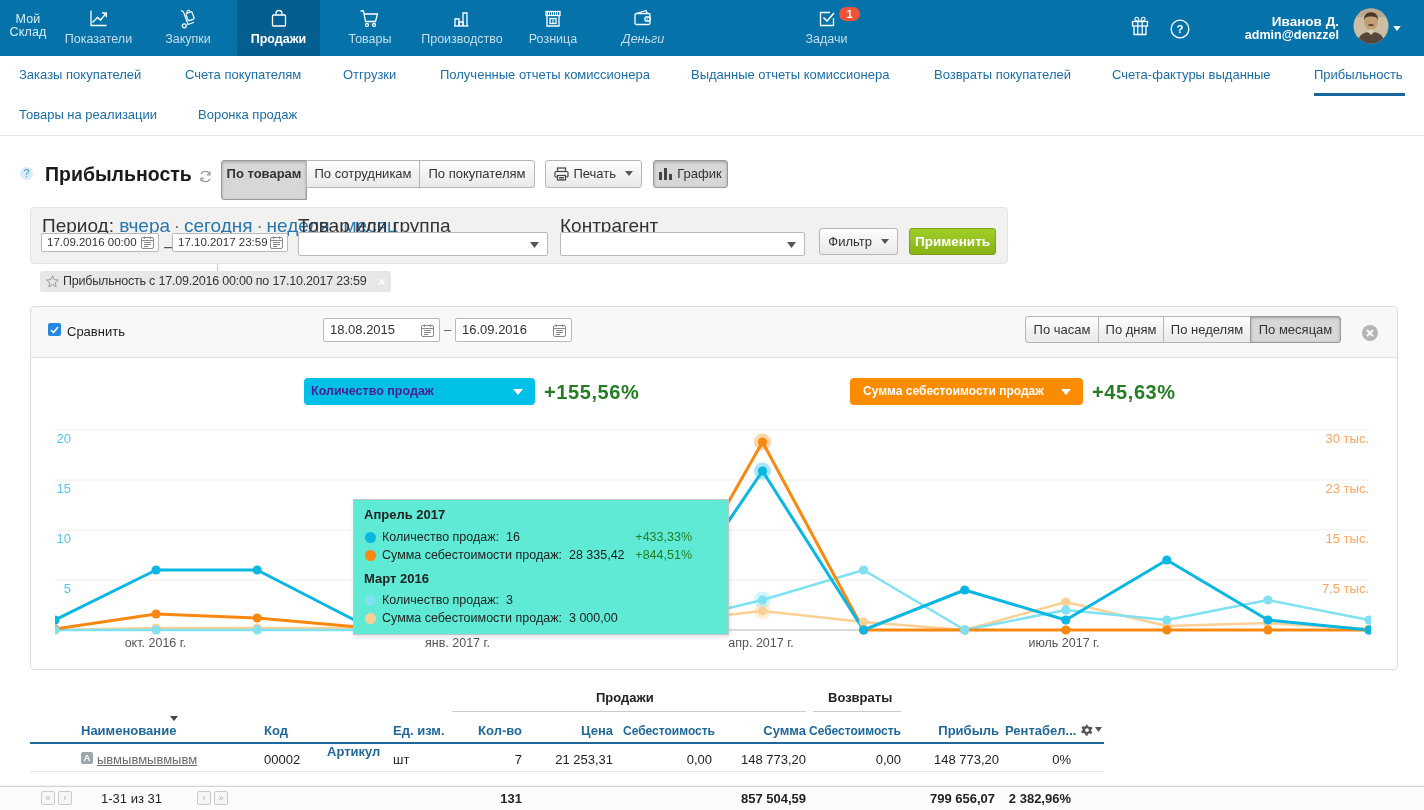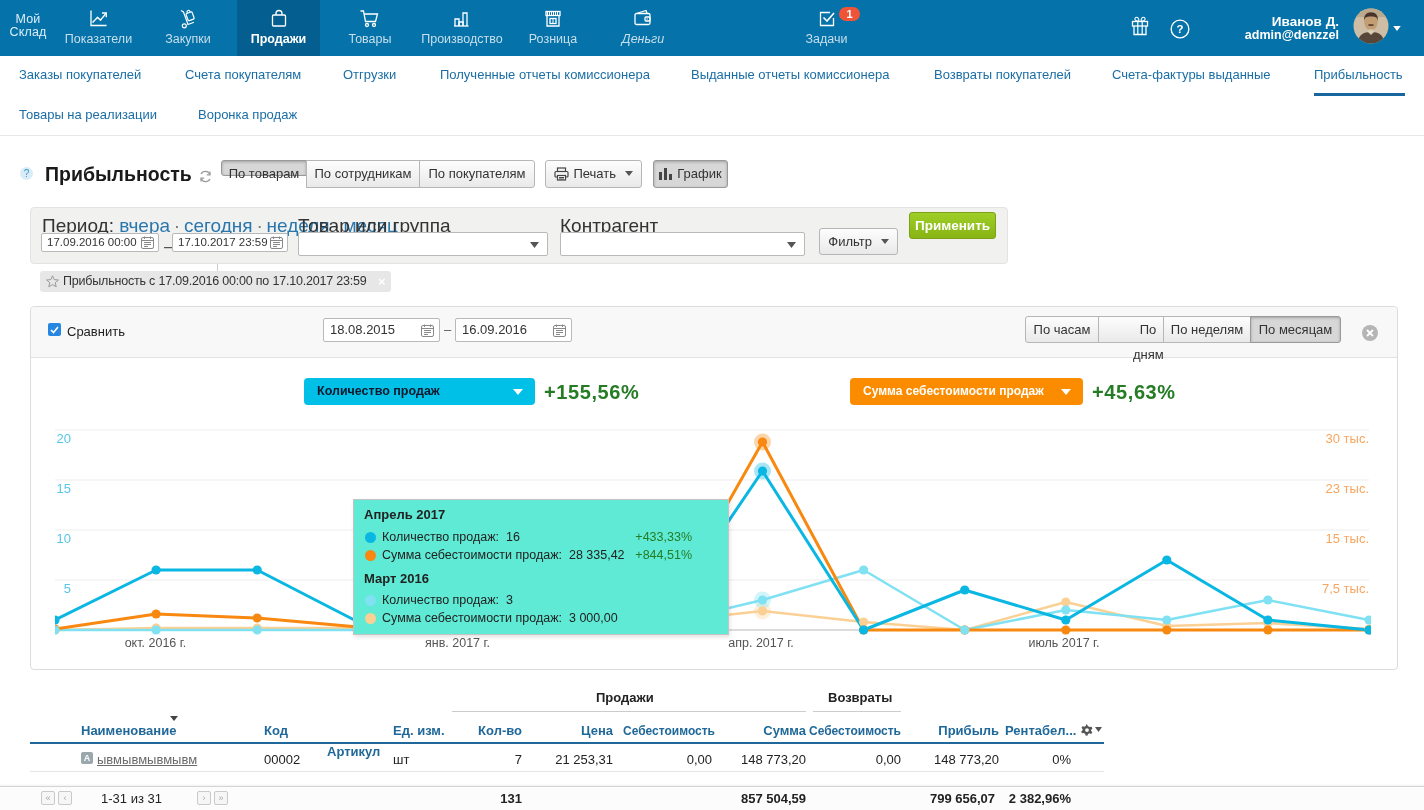--- a/index.html
+++ b/index.html
@@ -191,21 +191,21 @@
   </div>
   <div id="titlerow">
     <div class="abs" style="left:20px; top:167px; width:13px; height:13px; border-radius:50%; background:#d9ecf7; color:#3797c9; font-size:10px; text-align:center; line-height:13px;">?</div>
     <div class="abs" style="left:45px; top:163px; font-size:19.5px; font-weight:bold; color:#1a1a1a;">Прибыльность</div>
     <svg class="abs" style="left:199px; top:170px;" width="13" height="13" viewBox="0 0 13 13" fill="none" stroke="#9a9a9a" stroke-width="1.4">
       <path d="M2 4 A5 5 0 0 1 11 4.5" fill="none"></path>
       <path d="M11 1.5 V4.8 H7.8" fill="none" stroke-width="1.2"></path>
       <path d="M11 9 A5 5 0 0 1 2 8.5" fill="none"></path>
       <path d="M2 11.5 V8.2 H5.2" fill="none" stroke-width="1.2"></path>
     </svg>
-    <div class="btn pressed" style="left:221px; top:160px; width:86px; height:16px; line-height:26px; border-radius:3px 0 0 3px;">По товарам</div>
+    <div class="btn pressed" style="left:221px; top:160px; width:86px; height:40px; line-height:26px; border-radius:3px 0 0 3px;font-weight:bold;">По товарам</div>
     <div class="btn" style="left:306px; top:160px; width:114px; height:28px; line-height:26px; border-radius:0;">По сотрудникам</div>
     <div class="btn" style="left:419px; top:160px; width:116px; height:28px; line-height:26px; border-radius:0 3px 3px 0;">По покупателям</div>
     <div class="btn" style="left:545px; top:160px; width:97px; height:28px; line-height:26px;">
       <svg style="vertical-align:-3px; margin-right:4px;" width="15" height="14" viewBox="0 0 15 14" fill="none" stroke="#444" stroke-width="1.2">
         <rect x="3.5" y="1" width="8" height="3.5" fill="none"></rect>
         <rect x="1" y="4.5" width="13" height="5.5" rx="1" fill="none"></rect>
         <rect x="3.5" y="8.5" width="8" height="4.5" fill="#fff"></rect>
         <path d="M5 10.5 H10 M5 12 H10" stroke-width="1"></path>
       </svg>Печать
       <svg style="vertical-align:2px; margin-left:5px;" width="8" height="5" viewBox="0 0 8 5">
@@ -249,21 +249,21 @@
     <div class="finput" style="left:529px; top:24px; width:245px; height:24px;">
       <svg style="position:absolute; right:8px; top:9px;" width="9" height="6" viewBox="0 0 9 6">
           <path d="M0 0 H9 L4.5 6 Z" fill="#555"></path>
         </svg>
     </div>
     <div class="btn" style="left:788px; top:20px; width:79px; height:27px; line-height:25px;">Фильтр
       <svg style="vertical-align:2px; margin-left:5px;" width="8" height="5" viewBox="0 0 8 5">
           <path d="M0 0 H8 L4 5 Z" fill="#555"></path>
         </svg>
     </div>
-    <div class="abs" style="left:878px; top:4px; width:87px; height:27px; background:linear-gradient(#9fce28,#88b414); border:1px solid #7da016; border-radius:3px; color:#fff; font-size:13.5px; font-weight:bold; text-align:center; line-height:25px;">Применить</div>
+    <div class="abs" style="left:878px; top:20px; width:87px; height:27px; background:linear-gradient(#9fce28,#88b414); border:1px solid #7da016; border-radius:3px; color:#fff; font-size:13.5px; font-weight:bold; text-align:center; line-height:25px;">Применить</div>
   </div>
   <div class="abs" style="left:217px; top:264px; width:1px; height:8px; background:#ccc;"></div>
   <div id="chip">Прибыльность с 17.09.2016 00:00 по 17.10.2017 23:59
     <svg style="position:absolute; left:6px; top:4px;" width="13" height="13" viewBox="0 0 13 13">
         <path d="M6.5 0.8 L8.2 4.6 L12.4 5 L9.2 7.7 L10.2 11.8 L6.5 9.6 L2.8 11.8 L3.8 7.7 L0.6 5 L4.8 4.6 Z" fill="none" stroke="#999" stroke-width="1"></path>
       </svg>
     <span style="position:absolute; right:5px; top:0; color:#fff; font-weight:bold; font-size:13px;">×</span>
   </div>
   <div id="cpanel">
       <div id="comprow"></div>
@@ -286,30 +286,30 @@
   <div class="abs" style="left:444px; top:322px; font-size:13px; color:#555;">–</div>
   <div class="finput" style="left:455px; top:318px; width:117px; height:24px; line-height:22px; padding-left:6px;">16.09.2016
     <svg style="position:absolute; right:5px; top:5px;" width="13" height="13" viewBox="0 0 13 13" fill="none" stroke="#888" stroke-width="1">
       <rect x="0.5" y="1.5" width="12" height="11" rx="1.5" fill="none"></rect>
       <path d="M0.5 4.5 H12.5"></path>
         <path d="M3.5 0.5 V3 M9.5 0.5 V3"></path>
       <path d="M3 6.5 H10 M3 8.5 H10 M3 10.5 H7" stroke-width="1"></path>
     </svg>
   </div>
   <div class="btn" style="left:1025px; top:316px; width:74px; height:27px; line-height:25px; border-radius:3px 0 0 3px;">По часам</div>
-  <div class="btn" style="left:1098px; top:316px; width:66px; height:27px; line-height:25px; border-radius:0;padding-left:34px;">По дням</div>
+  <div class="btn" style="left:1098px; top:316px; width:66px; height:27px; line-height:25px; border-radius:0;">По дням</div>
   <div class="btn" style="left:1163px; top:316px; width:88px; height:27px; line-height:25px; border-radius:0;">По неделям</div>
   <div class="btn pressed" style="left:1250px; top:316px; width:91px; height:27px; line-height:25px; border-radius:0 3px 3px 0;">По месяцам</div>
   <div class="abs" style="left:1362px; top:325px; width:16px; height:16px; border-radius:50%; background:#b5b5b5;">
     <svg style="position:absolute; left:4px; top:4px;" width="8" height="8" viewBox="0 0 8 8">
         <path d="M1 1 L7 7 M7 1 L1 7" stroke="#fff" stroke-width="1.8"></path>
       </svg>
   </div>
 
-  <div class="abs" style="left:304px; top:378px; width:231px; height:27px; background:#00c0e8; border-radius:4px; color:#0f172a; font-size:12.5px; font-weight:bold; line-height:27px; padding-left:13px;">Количество продаж
+  <div class="abs" style="left:304px; top:378px; width:231px; height:27px; background:#00c0e8; border-radius:4px; color:#4c1d95; font-size:12.5px; font-weight:bold; line-height:27px; padding-left:7px;">Количество продаж
     <svg style="position:absolute; right:12px; top:11px;" width="10" height="6" viewBox="0 0 10 6">
         <path d="M0 0 H10 L5 6 Z" fill="#fff"></path>
       </svg>
   </div>
   <div class="abs" style="left:544px; top:381px; font-size:20px; font-weight:bold; color:#257c25; letter-spacing:0.6px;">+155,56%</div>
   <div class="abs" style="left:850px; top:378px; width:233px; height:27px; background:#fb8c00; border-radius:4px; color:#fff; font-size:12px; font-weight:bold; line-height:27px; padding-left:13px;">Сумма себестоимости продаж
     <svg style="position:absolute; right:12px; top:11px;" width="10" height="6" viewBox="0 0 10 6">
         <path d="M0 0 H10 L5 6 Z" fill="#fff"></path>
       </svg>
   </div>

